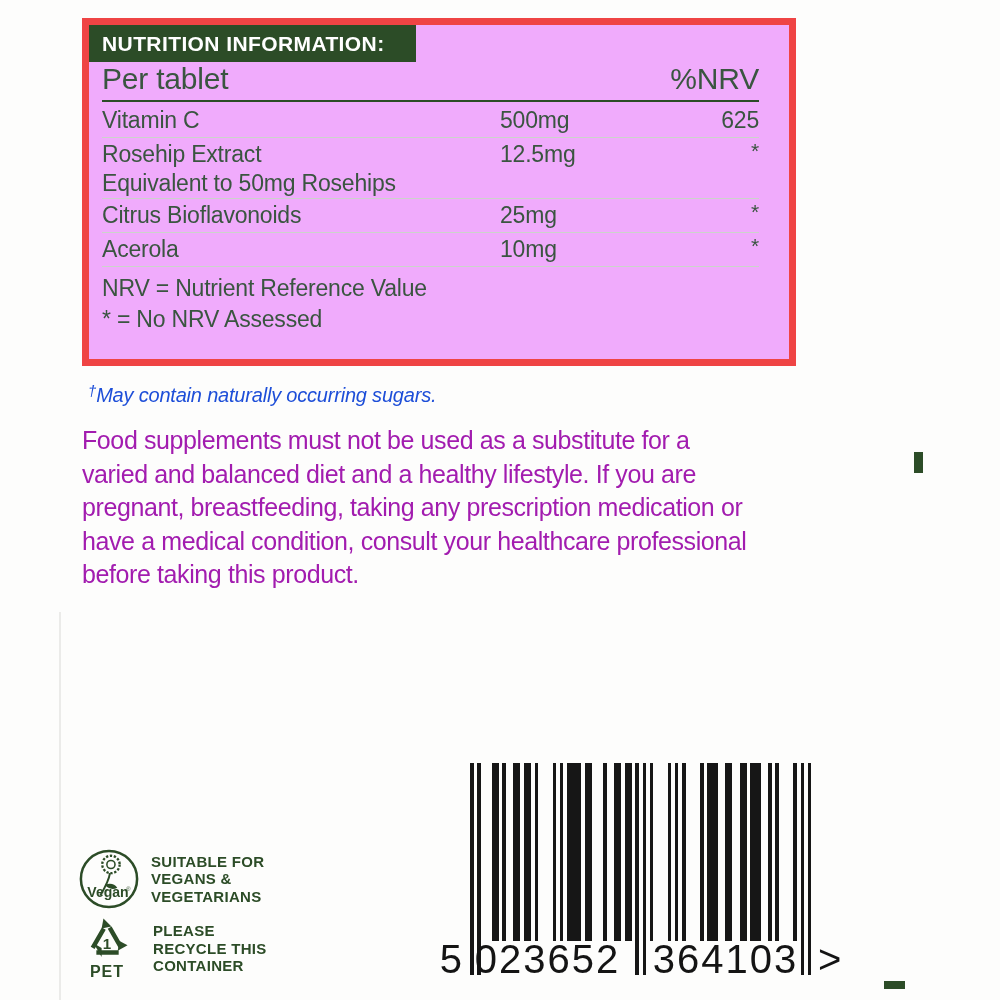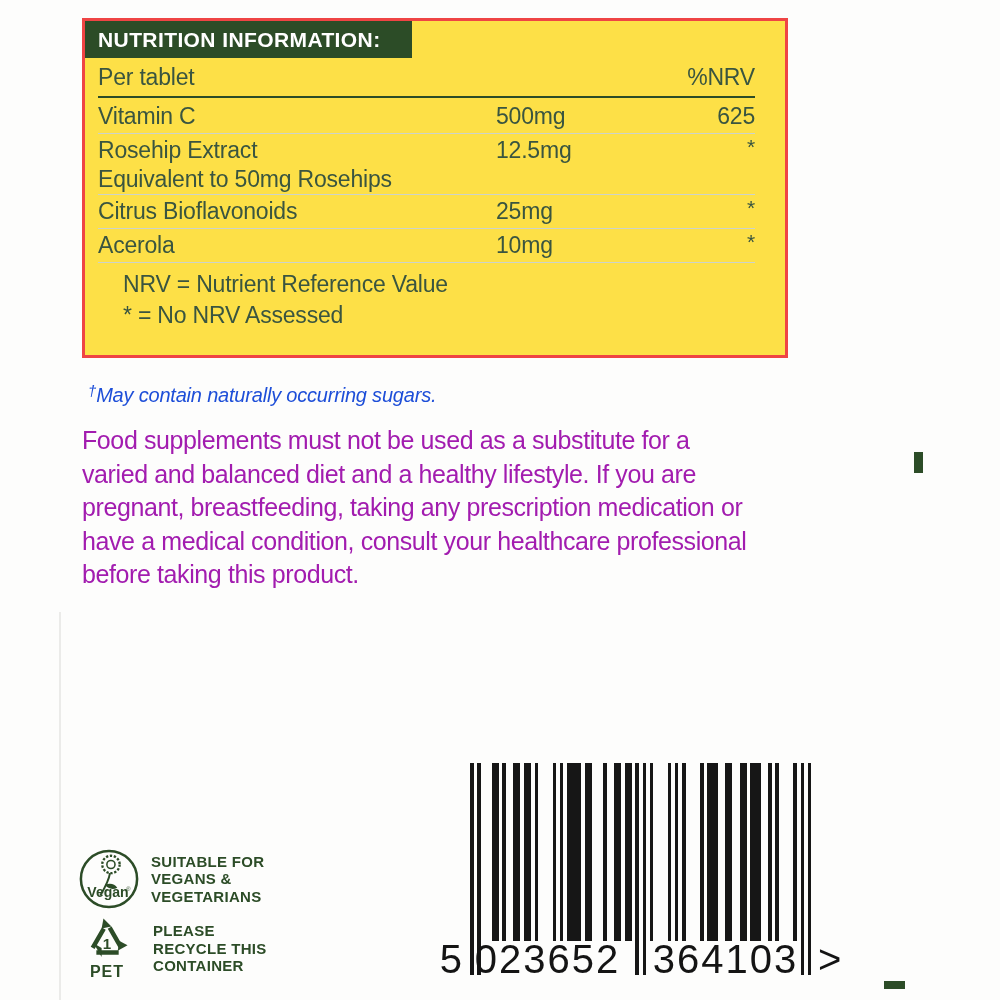--- a/index.html
+++ b/index.html
@@ -5,43 +5,43 @@
   html,body{margin:0;padding:0;}
   body{
     width:1000px;height:1000px;position:relative;overflow:hidden;
     background:#fdfdfc;
     font-family:"Liberation Sans","DejaVu Sans",sans-serif;
     -webkit-font-smoothing:antialiased;
   }
   
   .panel{
     position:absolute;left:82px;top:18px;width:700px;height:334px;
-    border:3px solid #ef4444;background:#fde047;
+    border:7px solid #ef4444;background:#f0abfc;
   }
   .panel-title{
     width:327px;height:37px;background:#2c4c27;color:#ffffff;
     font-size:21px;font-weight:bold;letter-spacing:.4px;
     line-height:37px;padding-left:13px;box-sizing:border-box;
     white-space:nowrap;
   }
   .tbl{padding:0 30px 0 13px;color:#3a5540;}
   .hdr-row{
-    display:flex;justify-content:space-between;align-items:center;
-    height:38px;font-size:23px;letter-spacing:-0.2px;
+    display:flex;justify-content:space-between;
+    height:38px;font-size:30px;letter-spacing:-0.2px;
   }
   .thick-rule{height:2px;background:#2c4c27;margin:0 0 2px 0;}
   .thin-rule{height:1px;background:#ccd3cb;}
   .row{display:flex;align-items:center;height:33px;font-size:23px;letter-spacing:-0.2px;gap:14px;}
   .row .c-name{flex:1;}
   .row .c-amt{width:165px;}
   .row .c-nrv{width:80px;text-align:right;}
   .row .c-nrv .ast{font-size:21px;position:relative;top:-4px;}
   .sub-row{height:30px;display:flex;align-items:center;font-size:23px;letter-spacing:-0.2px;margin-top:-3px;}
   .fn{font-size:23px;letter-spacing:-0.2px;line-height:31px;}
-  .fn-block{margin-top:6px;margin-left:25px;}
+  .fn-block{margin-top:6px;}
   
   .sugars{
     position:absolute;left:88px;top:382px;color:#1d4ed8;
     font-size:20px;font-style:italic;letter-spacing:-0.2px;
   }
   .sugars .dg{font-size:15px;vertical-align:6px;font-style:italic;}
   .disclaimer{
     position:absolute;left:82px;top:424px;width:668px;color:#a21caf;
     font-size:25px;line-height:33.5px;letter-spacing:-0.4px;
   }

